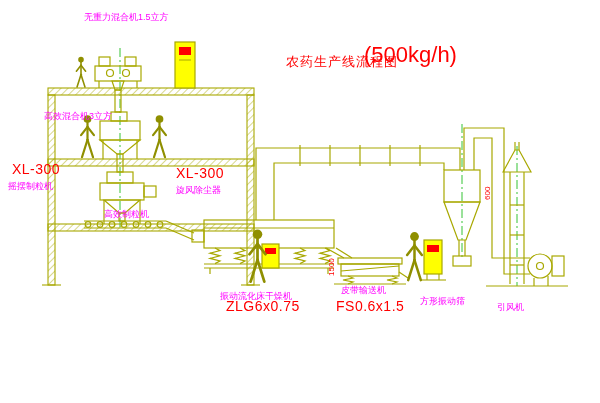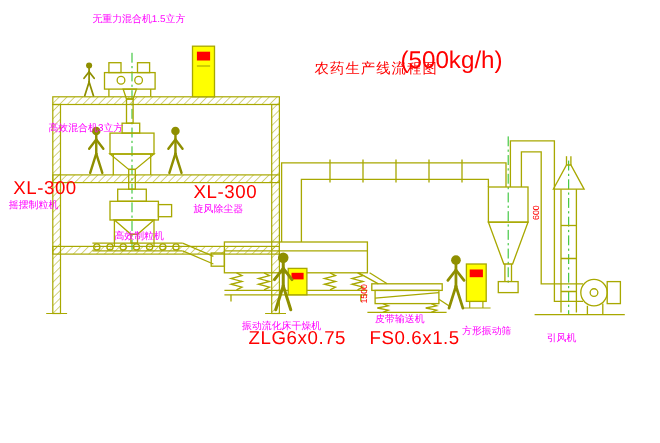--- a/index.html
+++ b/index.html
@@ -5,21 +5,21 @@
   html,body{margin:0;padding:0;background:#ffffff;}
   .stage{
     position:relative;width:600px;height:403px;background:#ffffff;overflow:hidden;
     font-family:"Liberation Sans", sans-serif;
   }
   .stage svg{position:absolute;left:0;top:0;}
   .ln{stroke:#a8a800;stroke-width:1.2;fill:none;}
   .lbl{position:absolute;white-space:nowrap;line-height:1;}
   .m{color:#ff00ff;font-size:9px;text-align:right;}
   .r{color:#ff0000;}
-  .model{font-size:17px;letter-spacing:0.5px;}
+  .model{font-size:14px;letter-spacing:0.5px;}
   .title-main{font-size:13px;letter-spacing:1px;}
   .title-cap{font-size:22px;}
   .dim{position:absolute;color:#ff0000;font-size:8px;transform:rotate(-90deg);transform-origin:0 0;white-space:nowrap;}
 </style>
 </head>
 <body>
 
 <div class="stage">
 
   <svg width="600" height="403" viewBox="0 0 600 403">

